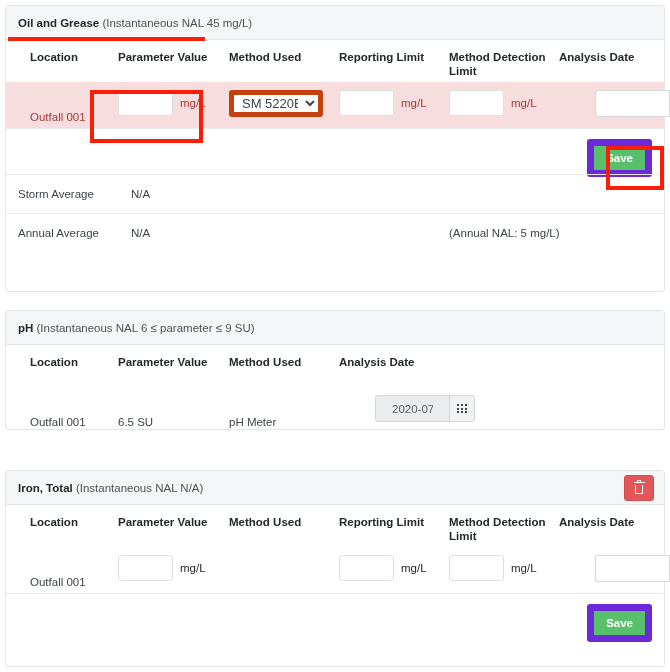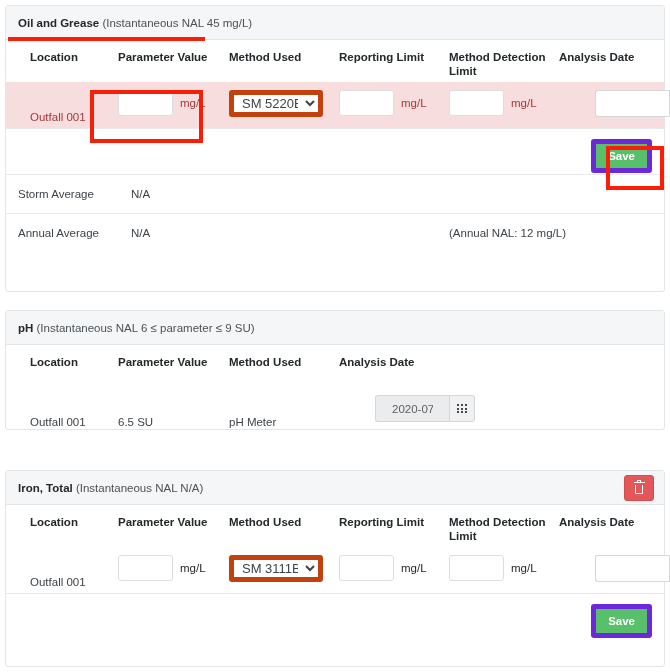--- a/index.html
+++ b/index.html
@@ -125,21 +125,21 @@
     display: grid;
     grid-template-columns: repeat(3, 2px);
     grid-template-rows: repeat(3, 2px);
     gap: 1.6px;
   }
   .gridicon i { display: block; width: 2px; height: 2px; background: #44494d; }
 
   
   .btn-save {
     background: #58c06a;
-    border: 5px solid #6d28d9;
+    border: 7px solid #6d28d9;
     color: #ffffff;
     font-family: "Liberation Sans", sans-serif;
     font-size: 11.5px;
     font-weight: bold;
     border-radius: 3px;
     padding: 6px 12px;
     cursor: pointer;
   }
   .btn-del {
     background: #e2575a;
@@ -250,21 +250,21 @@
     </div>
 
     <div class="avg-row">
       <div class="lbl">Storm Average</div>
       <div class="val">N/A</div>
     </div>
 
     <div class="avg-row">
       <div class="lbl">Annual Average</div>
       <div class="val">N/A</div>
-      <div class="nal">(Annual NAL: 12 mg/L)</div>
+      <div class="nal">(Annual NAL: 5 mg/L)</div>
     </div>
   </div>
 
   <div class="card" style="top:310px;height:120px;">
 
     <div class="card-head">
       <div class="ttl">
         <b>pH</b><span class="note"> (Instantaneous NAL 6 ≤ parameter ≤ 9 SU)</span>
       </div>
     </div>
@@ -326,25 +326,20 @@
     </div>
 
     <div class="row tbody-row">
       <div class="col c-loc">Outfall 001</div>
 
       <div class="cellwrap c-pv">
         <input class="txt" type="text" value="" style="">
         <span class="unit">mg/L</span>
       </div>
 
-      <div class="cellwrap c-mu">
-        <select class="sel">
-          <option>SM 3111B</option>
-        </select>
-      </div>
 
       <div class="cellwrap c-rl">
         <input class="txt" type="text" value="" style="">
         <span class="unit">mg/L</span>
       </div>
 
       <div class="cellwrap c-mdl">
         <input class="txt" type="text" value="" style="">
         <span class="unit">mg/L</span>
       </div>

